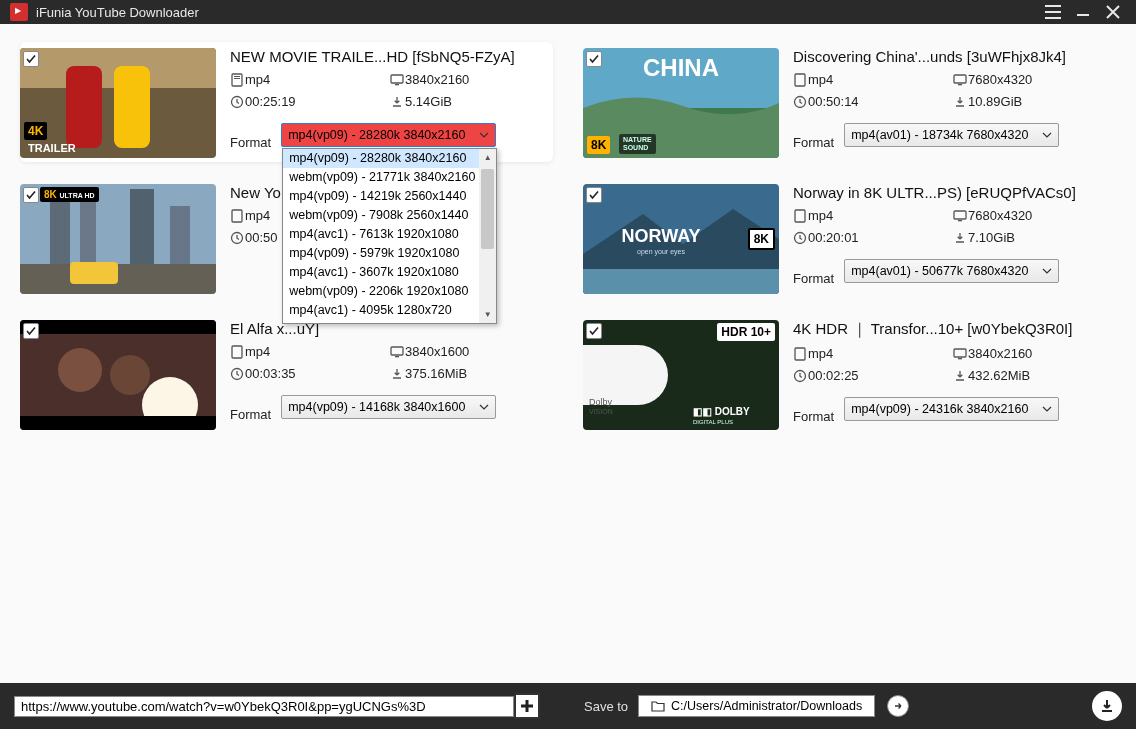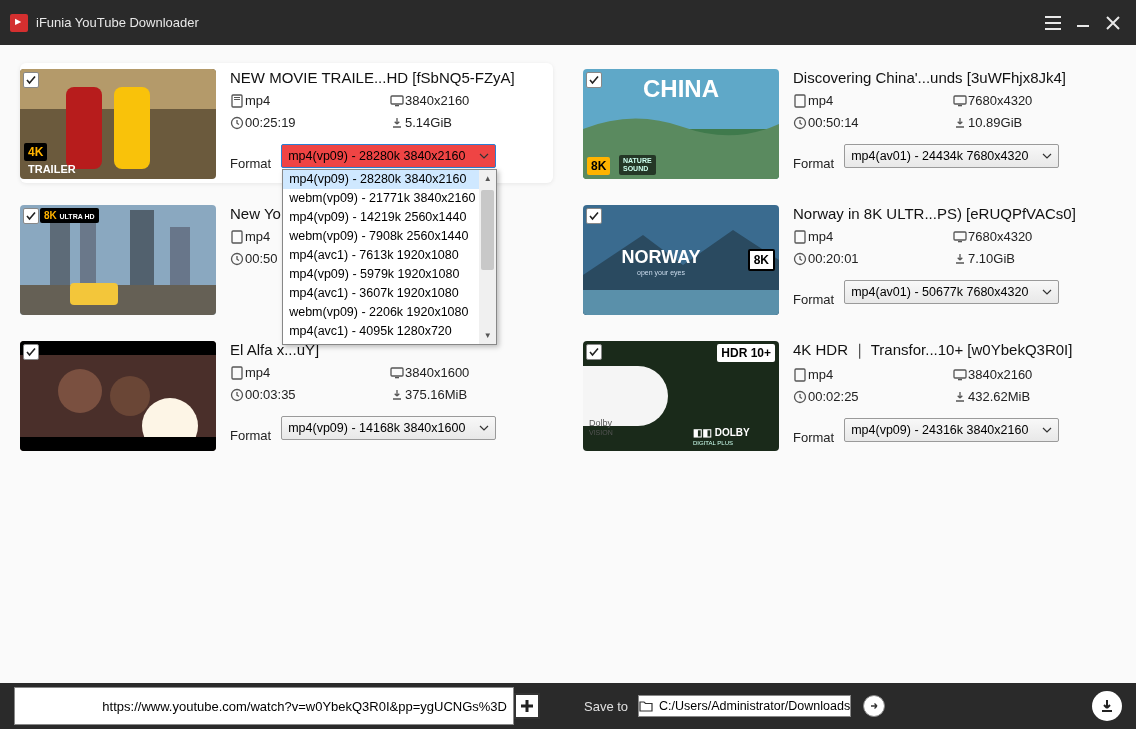--- a/index.html
+++ b/index.html
@@ -10,21 +10,21 @@
     background-image: radial-gradient(#f0f0f0 0.5px, transparent 0.5px);
     background-size: 10px 10px;
     width: 1136px;
     height: 729px;
     overflow: hidden;
     display: flex;
     flex-direction: column;
   }
   
   .titlebar {
-    height: 45px;
+    height: 24px;
     background: #2a2a2a;
     color: #e8e8e8;
     display: flex;
     align-items: center;
     padding: 0 8px 0 10px;
     flex: 0 0 auto;
   }
   .titlebar .app-icon {
     width: 18px; height: 18px;
     background: #d32f2f;
@@ -147,40 +147,39 @@
     flex: 0 0 auto;
     height: 46px;
     background: #2a2a2a;
     display: flex;
     align-items: center;
     padding: 0 14px;
     gap: 10px;
   }
   .url-wrap { display: flex; align-items: center; }
   .url-input {
-    width: 500px; height: 38px;
+    width: 500px; height: 21px;
     border: 1px solid #888;
     background: #fff;
     font-size: 13px;
     padding: 0 6px;
-    text-align: right;
   }
   .add-btn {
     width: 26px; height: 26px;
     background: #fff;
     border: 2px solid #333;
     display: flex; align-items: center; justify-content: center;
     cursor: pointer;
   }
   .save-label { color: #e0e0e0; margin-left: 34px; font-size: 13px; }
   .path-box {
     height: 22px;
     background: #fff;
     border: 1px solid #888;
-    padding: 0 0;
+    padding: 0 12px;
     display: inline-flex; align-items: center; gap: 6px;
     font-size: 12.5px;
   }
   .go-btn {
     width: 22px; height: 22px;
     background: #fff;
     border: 1px solid #888;
     border-radius: 50%;
     display: flex; align-items: center; justify-content: center;
     cursor: pointer;
@@ -351,21 +350,21 @@
         <span class="meta">
             <svg width="14" height="14" viewBox="0 0 14 14">
               <path d="M7 2v6m0 0l-2.3-2.3M7 8l2.3-2.3M3 11h8" stroke="#555" stroke-width="1.3" fill="none"></path>
             </svg>
             <span>10.89GiB</span>
           </span>
       </div>
       <div class="fmt-row">
         <span class="fmt-label">Format</span>
         <div class="combo">
-          <span>mp4(av01) - 24434k 7680x4320</span>
+          <span>mp4(av01) - 18734k 7680x4320</span>
           <span class="arrow">
               <svg width="10" height="6" viewBox="0 0 10 6">
                 <path d="M1 1l4 4 4-4" stroke="#333" stroke-width="1.2" fill="none"></path>
               </svg>
             </span>
         </div>
       </div>
     </div>
   </div>
 

